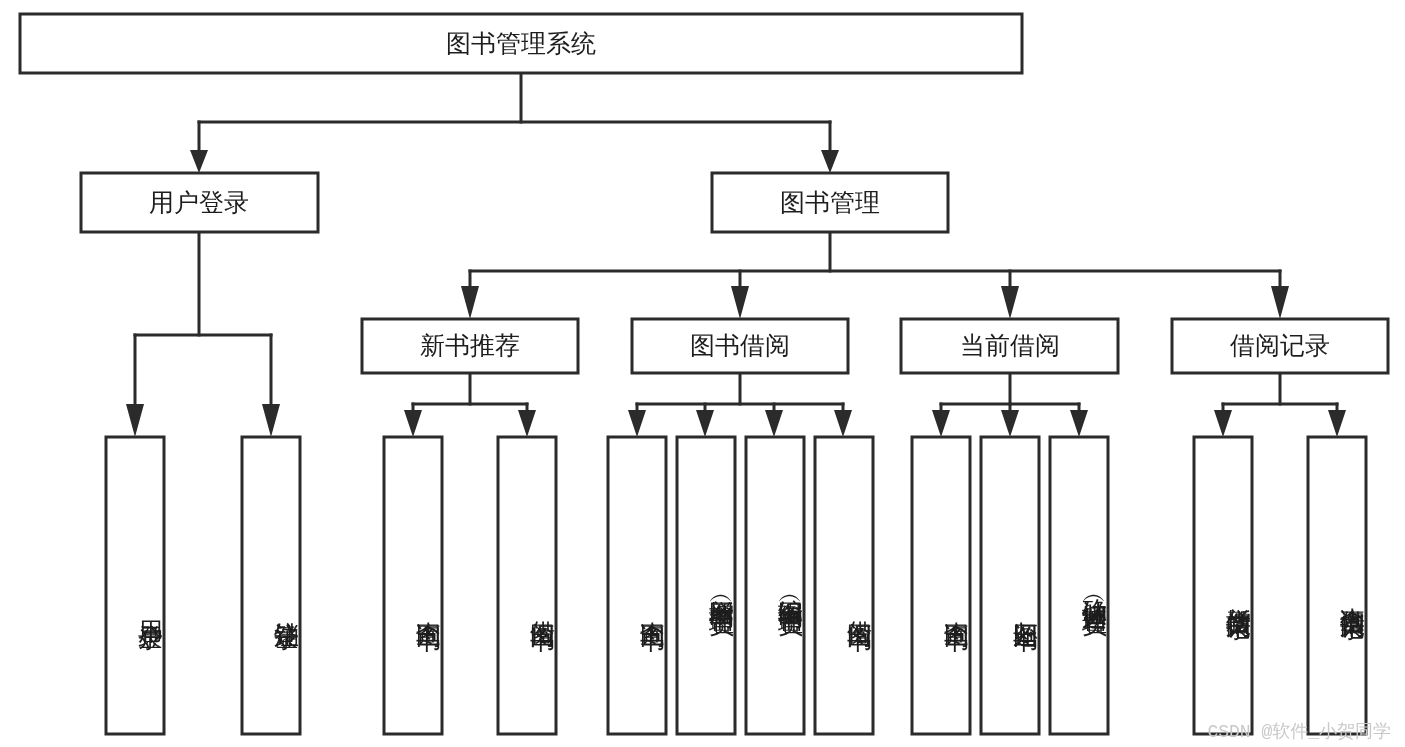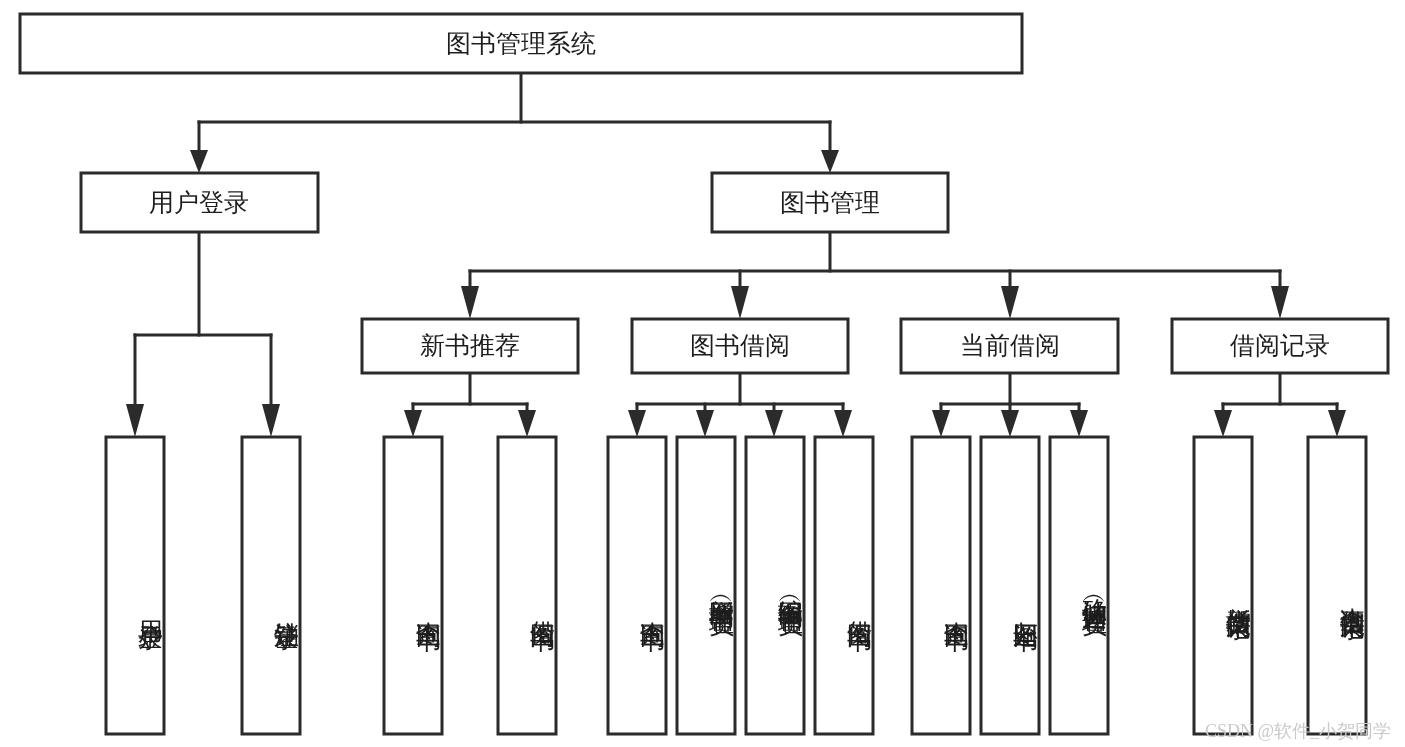--- a/index.html
+++ b/index.html
@@ -61,21 +61,21 @@
     color: #1d1d1d;
     letter-spacing: 2px;
     white-space: nowrap;
     text-align: center;
     pointer-events: none;
   }
   .watermark {
     position: absolute;
     right: 14px;
     bottom: 4px;
-    font-family: Liberation Serif, serif;
+    font-family: Liberation Mono, monospace;
     font-size: 18px;
     color: #c9c9c9;
     white-space: nowrap;
     user-select: none;
   }
 </style>
 </head>
 <body>
 
 <div id="diagram-root">

